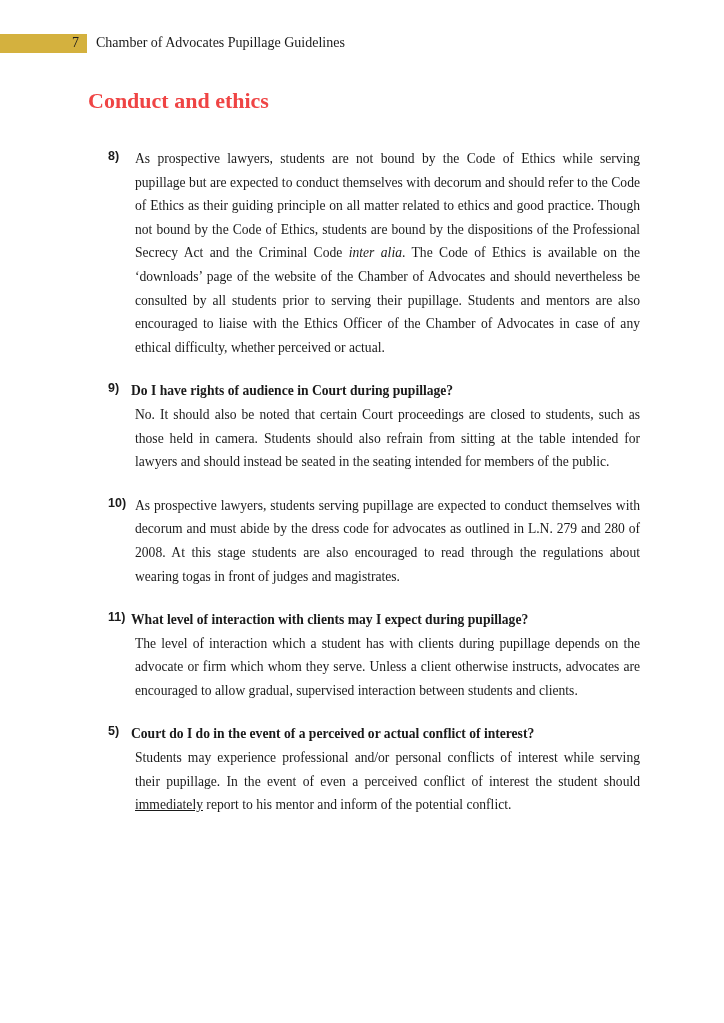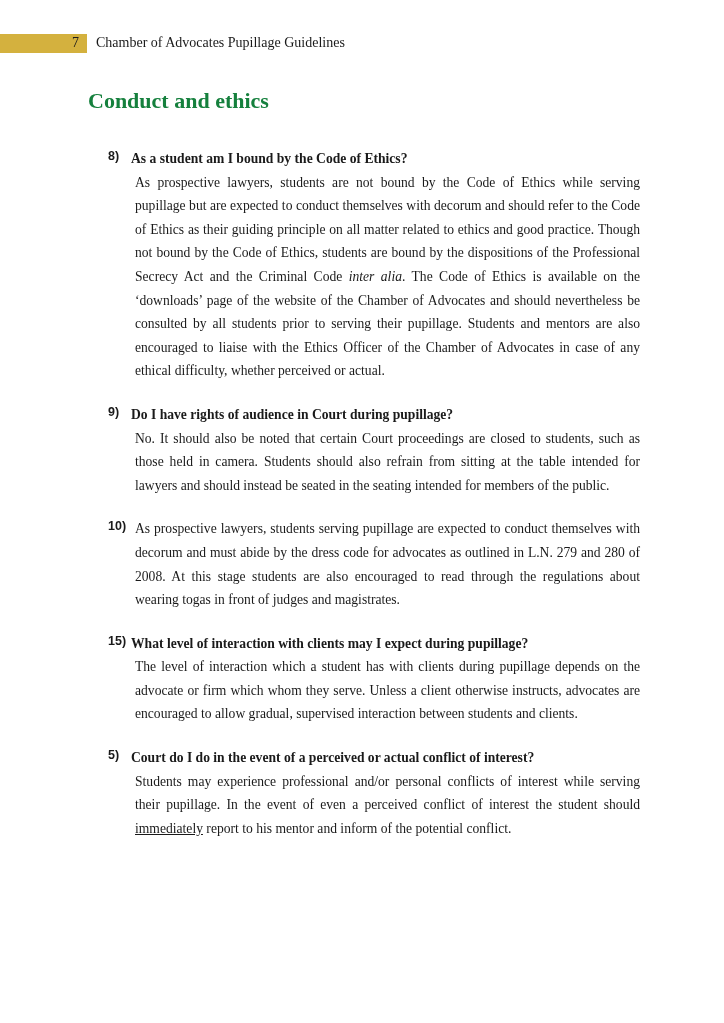--- a/index.html
+++ b/index.html
@@ -16,21 +16,21 @@
     position: absolute; right: 8px; top: 1px;
     font-family: "Liberation Serif", serif; font-size: 14px; color: #1a1a1a;
   }
   .header-title {
     position: absolute; left: 96px; top: 35px;
     font-family: "Liberation Serif", serif; font-size: 14px; color: #1a1a1a;
   }
   .section-title {
     position: absolute; left: 88px; top: 88px;
     font-family: "Liberation Serif", serif; font-weight: bold;
-    font-size: 22px; color: #15803d; margin: 0;
+    font-size: 22px; color: #ef4444; margin: 0;
   }
   .qa-list { position: absolute; left: 108px; top: 147px; width: 530px; }
   .qa-item { position: relative; margin-bottom: 20px; }
   .qa-num {
     position: absolute; left: 0; top: 2px;
     font-family: "Liberation Sans", sans-serif; font-weight: bold; font-size: 12.5px;
   }
   .qa-question {
     margin-left: 23px; font-family: "Liberation Serif", serif;
     font-weight: bold; font-size: 13.6px; line-height: 23.6px;
@@ -49,37 +49,36 @@
   <span class="page-number">7</span>
 </div>
 <div class="header-title">Chamber of Advocates Pupillage Guidelines</div>
 
 <h1 class="section-title">Conduct and ethics</h1>
 
 <div class="qa-list">
 
   <div class="qa-item">
     <span class="qa-num">8)</span>
-    <div class="qa-question">As a student am I bound by the Code of Ethics?</div>
     <div class="qa-answer"><span>As prospective lawyers, students are not bound by the Code of Ethics while serving pupillage but are expected to conduct themselves with decorum and should refer to the Code of Ethics as their guiding principle on all matter related to ethics and good practice. Though not bound by the Code of Ethics, students are bound by the dispositions of the Professional Secrecy Act and the Criminal Code </span><em>inter alia</em><span>. The Code of Ethics is available on the ‘downloads’ page of the website of the Chamber of Advocates and should nevertheless be consulted by all students prior to serving their pupillage. Students and mentors are also encouraged to liaise with the Ethics Officer of the Chamber of Advocates in case of any ethical difficulty, whether perceived or actual.</span></div>
   </div>
 
   <div class="qa-item">
     <span class="qa-num">9)</span>
     <div class="qa-question">Do I have rights of audience in Court during pupillage?</div>
     <div class="qa-answer">No. It should also be noted that certain Court proceedings are closed to students, such as those held in camera. Students should also refrain from sitting at the table intended for lawyers and should instead be seated in the seating intended for members of the public.</div>
   </div>
 
   <div class="qa-item">
     <span class="qa-num">10)</span>
     <div class="qa-answer">As prospective lawyers, students serving pupillage are expected to conduct themselves with decorum and must abide by the dress code for advocates as outlined in L.N. 279 and 280 of 2008. At this stage students are also encouraged to read through the regulations about wearing togas in front of judges and magistrates.</div>
   </div>
 
   <div class="qa-item">
-    <span class="qa-num">15)</span>
+    <span class="qa-num">11)</span>
     <div class="qa-question">What level of interaction with clients may I expect during pupillage?</div>
     <div class="qa-answer">The level of interaction which a student has with clients during pupillage depends on the advocate or firm which whom they serve. Unless a client otherwise instructs, advocates are encouraged to allow gradual, supervised interaction between students and clients.</div>
   </div>
 
   <div class="qa-item">
     <span class="qa-num">5)</span>
     <div class="qa-question">Court do I do in the event of a perceived or actual conflict of interest?</div>
     <div class="qa-answer"><span>Students may experience professional and/or personal conflicts of interest while serving their pupillage. In the event of even a perceived conflict of interest the student should </span><span class="u">immediately</span><span> report to his mentor and inform of the potential conflict.</span></div>
   </div>
 

